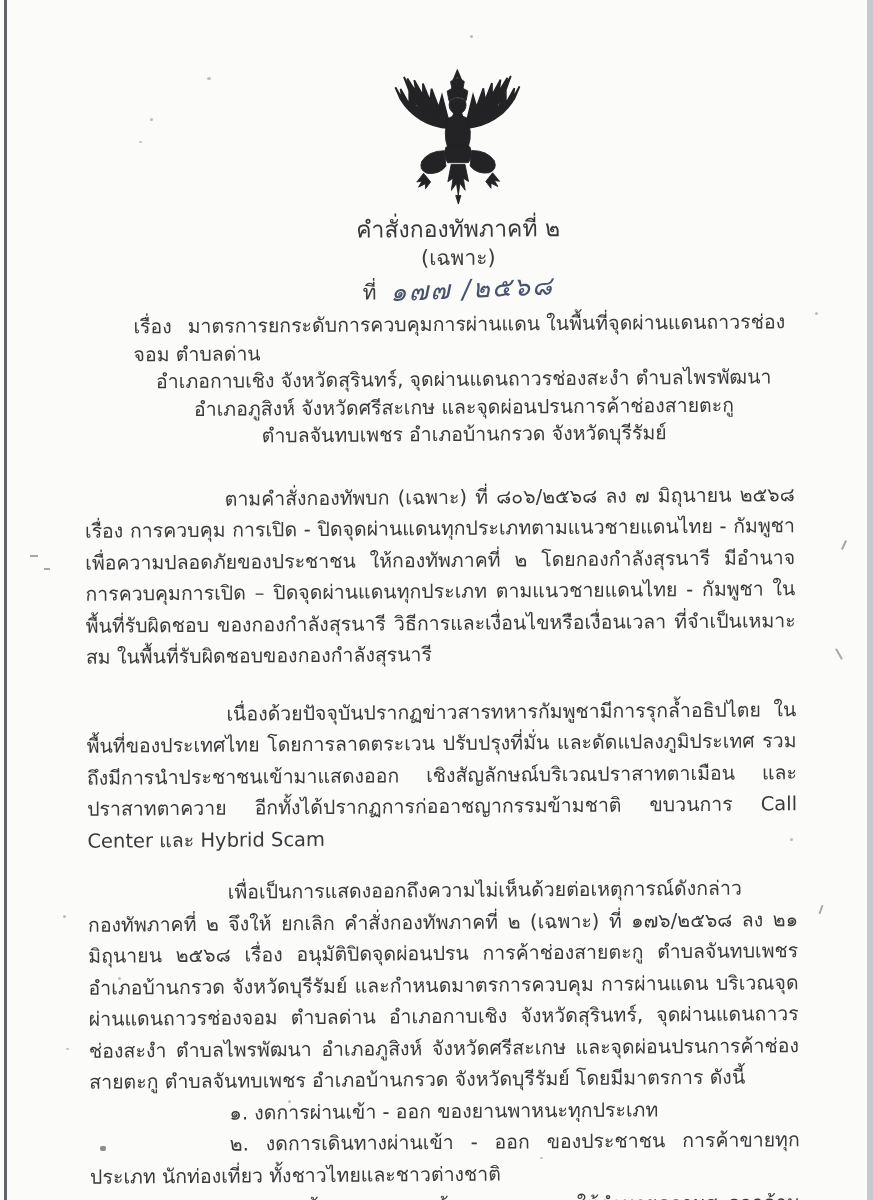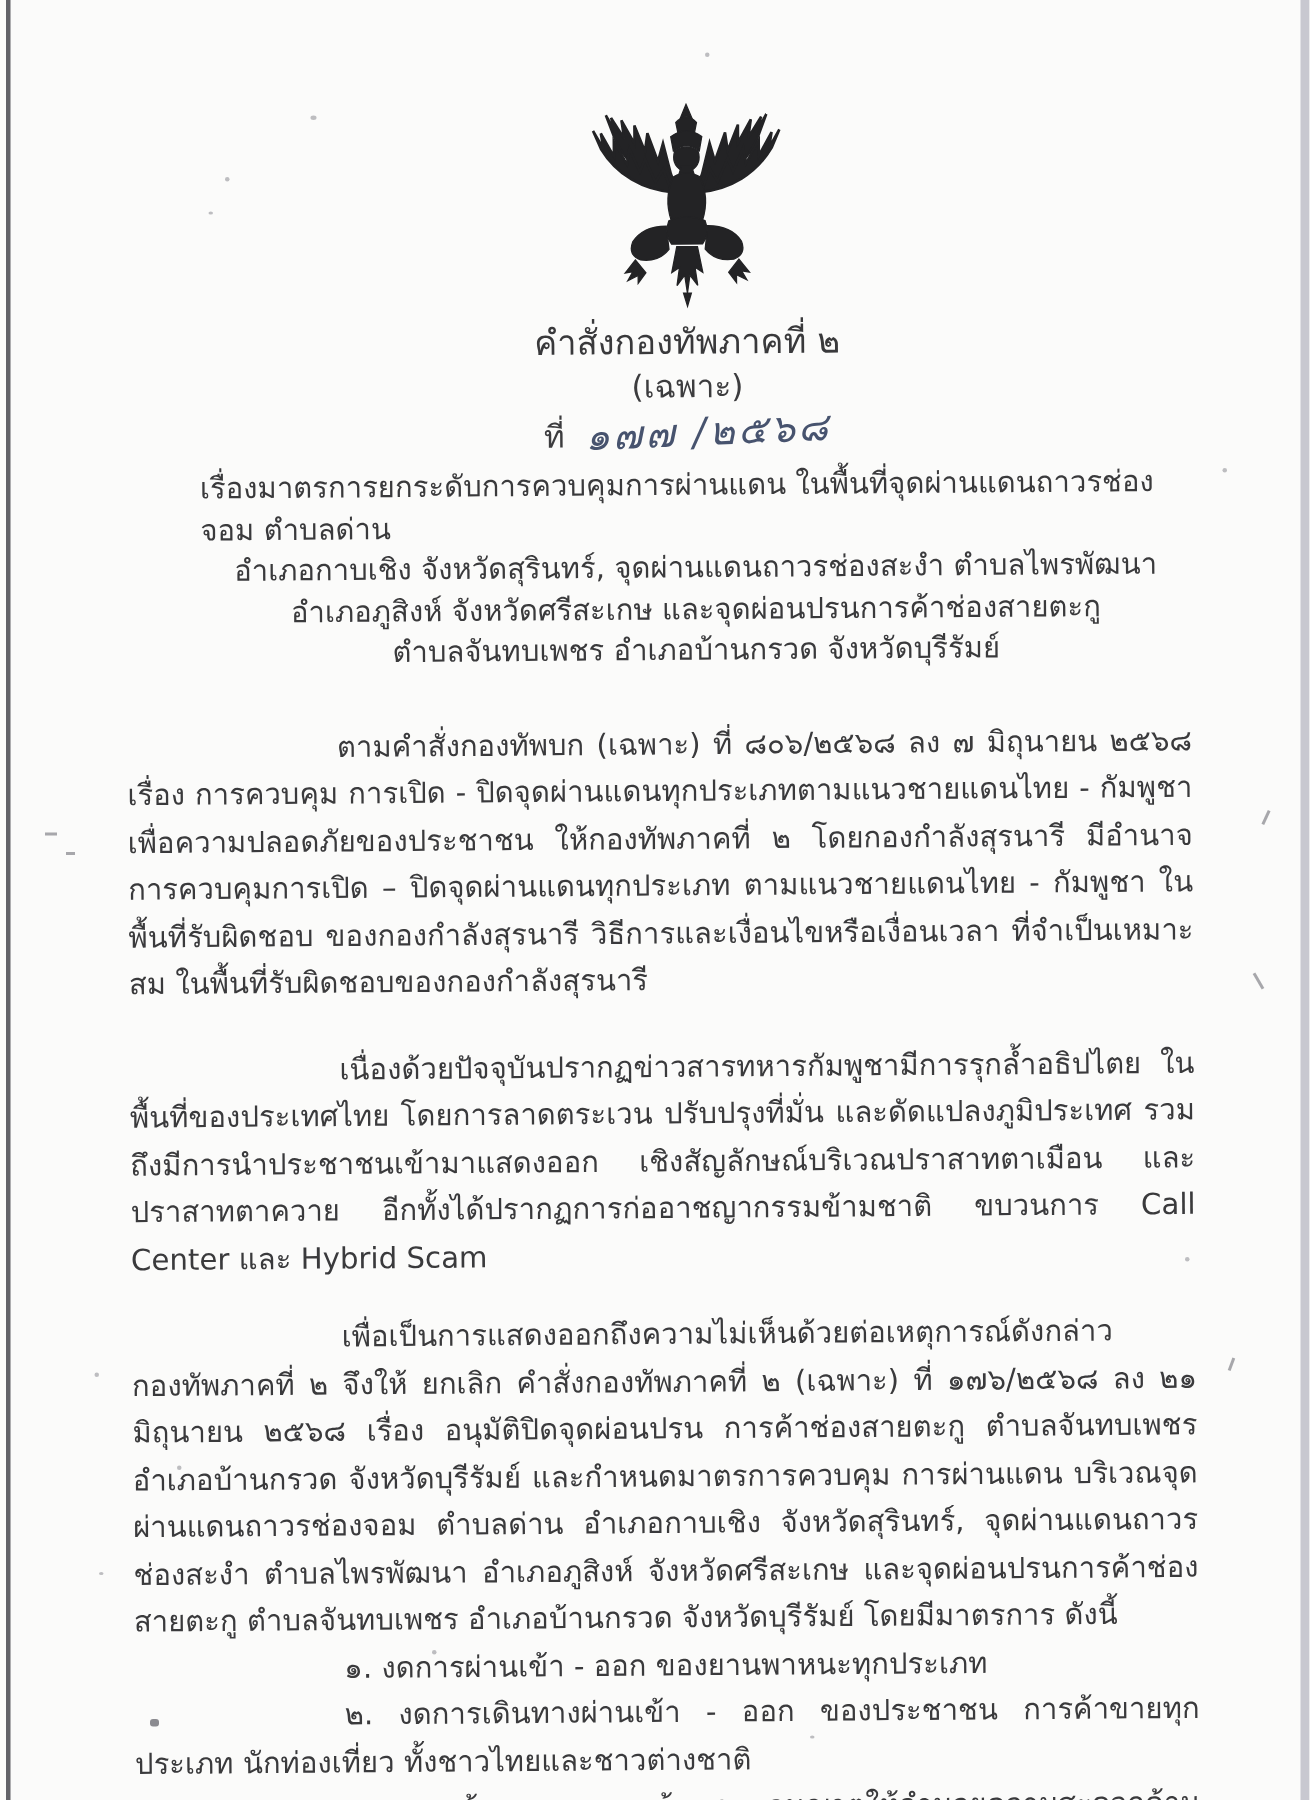--- a/index.html
+++ b/index.html
@@ -72,21 +72,21 @@
     transform: rotate(-2deg) translateY(-1px);
   }
   .subject {
     position: relative;
     margin: 2px 78px 0 135px; 
     font-size: 19.5px;
     line-height: 27.5px;
     color: #3a3a3c;
   }
   .subject-line1 { text-align: left; }
-  .subject-label { }
+  .subject-label { margin-right: 16px; }
   .subject-center { text-align: center; }
   .body-block {
     margin: 0 78px 0 85px; 
     font-size: 19.5px;
     line-height: 31.5px;
     color: #3a3a3c;
     text-align: justify;
   }
   p.para {
     margin: 0;

